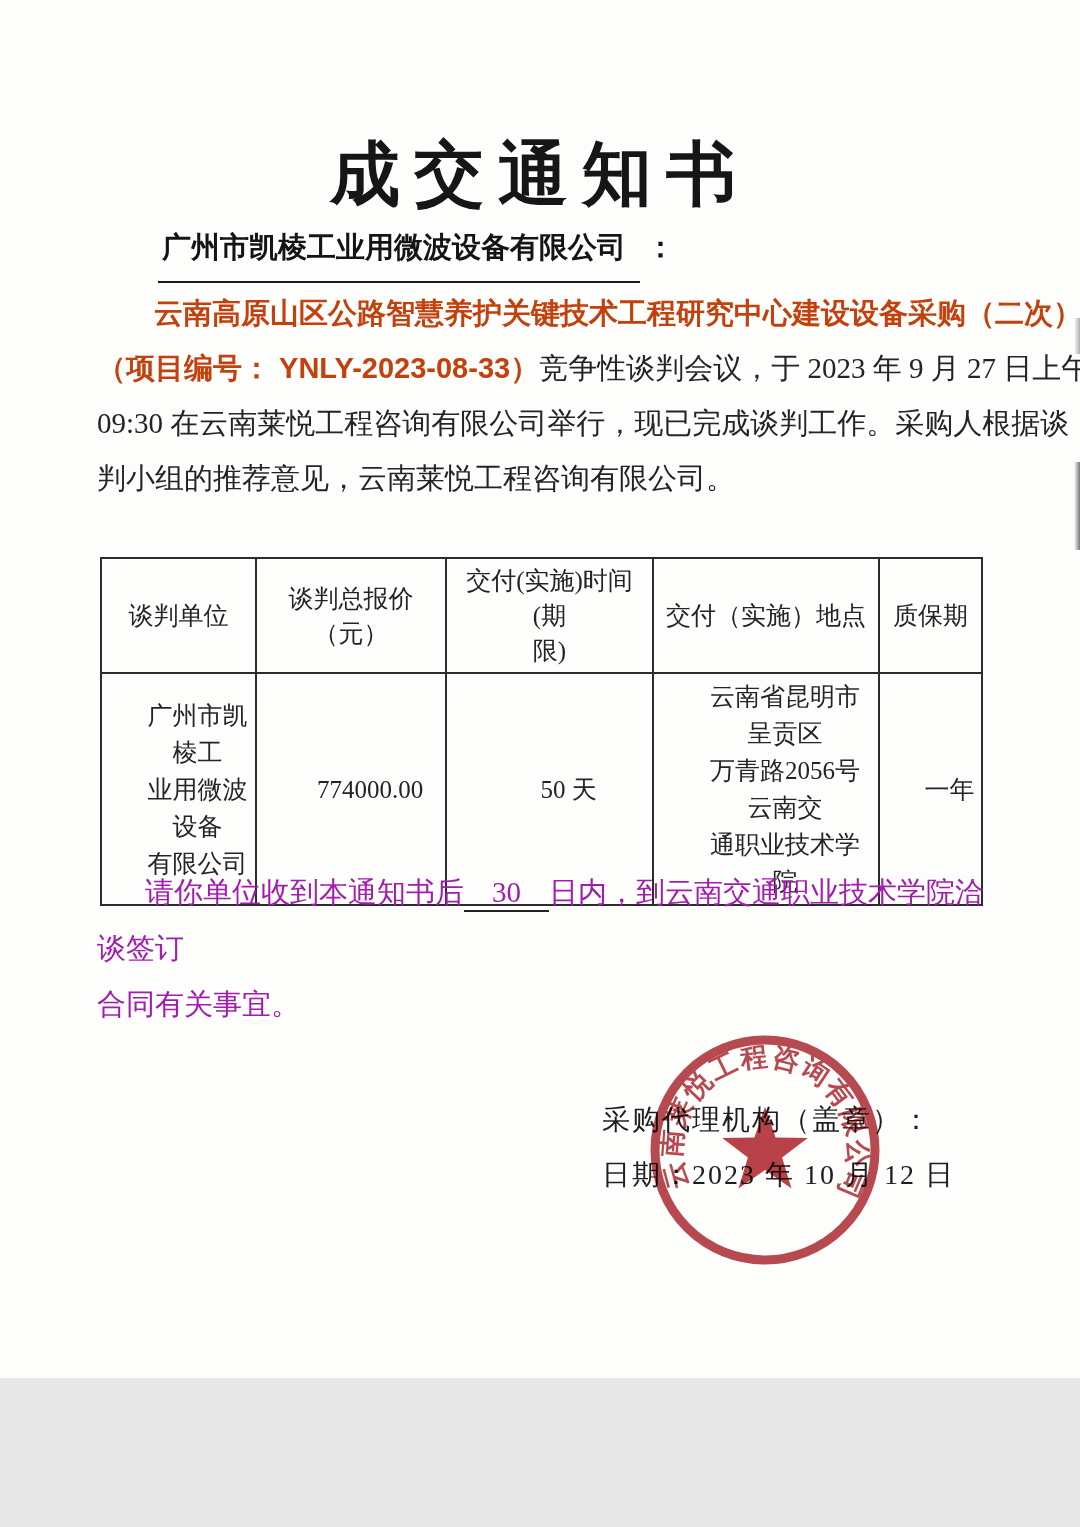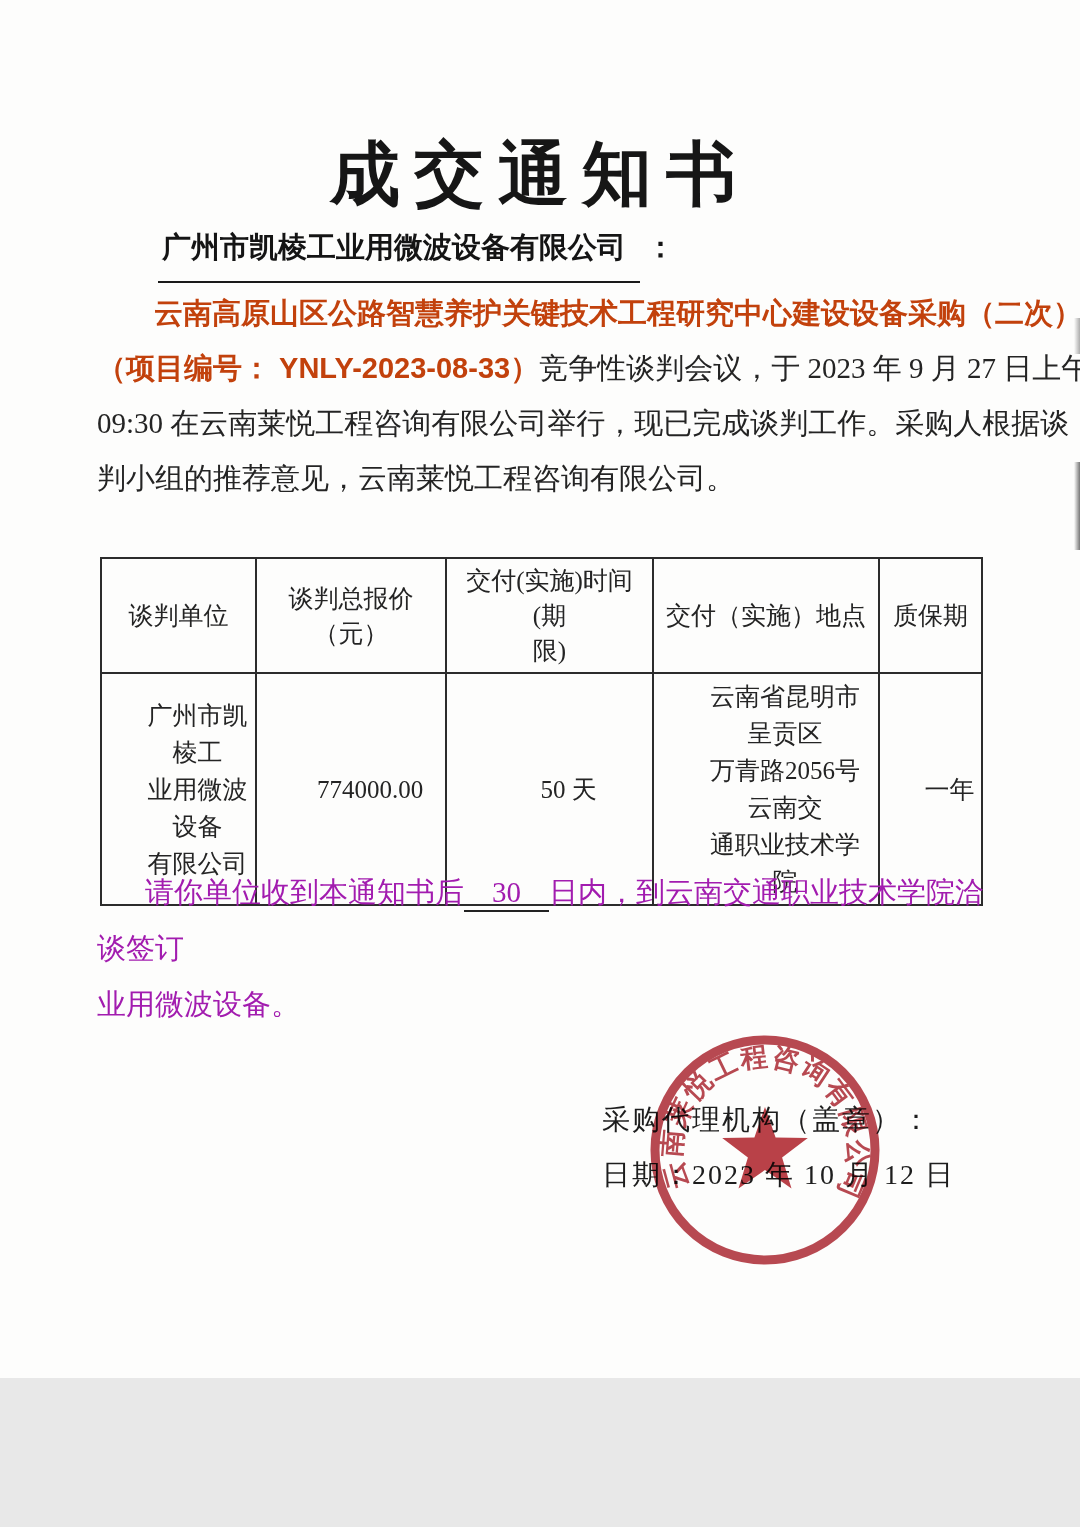--- a/index.html
+++ b/index.html
@@ -178,21 +178,21 @@
         <td>云南省昆明市呈贡区
 万青路2056号云南交
 通职业技术学院</td>
         <td>一年</td>
       </tr>
     </tbody>
   </table>
 
   <div class="closing">
     <div><span class="indent">请你单位收到本通知书后</span><span class="days-underline">30</span><span>日内，到云南交通职业技术学院洽谈签订</span></div>
-    <div>业用微波设备。</div>
+    <div>合同有关事宜。</div>
   </div>
 
   <div class="signature">
     <div>采购代理机构（盖章）：</div>
     <div>日期：2023 年 10 月 12 日</div>
   </div>
 
   <div class="stamp">
     <svg viewBox="0 0 244 244" xmlns="http://www.w3.org/2000/svg">
       <circle cx="122" cy="122" r="110" fill="none" stroke-width="9" stroke="#b0303a"></circle>

